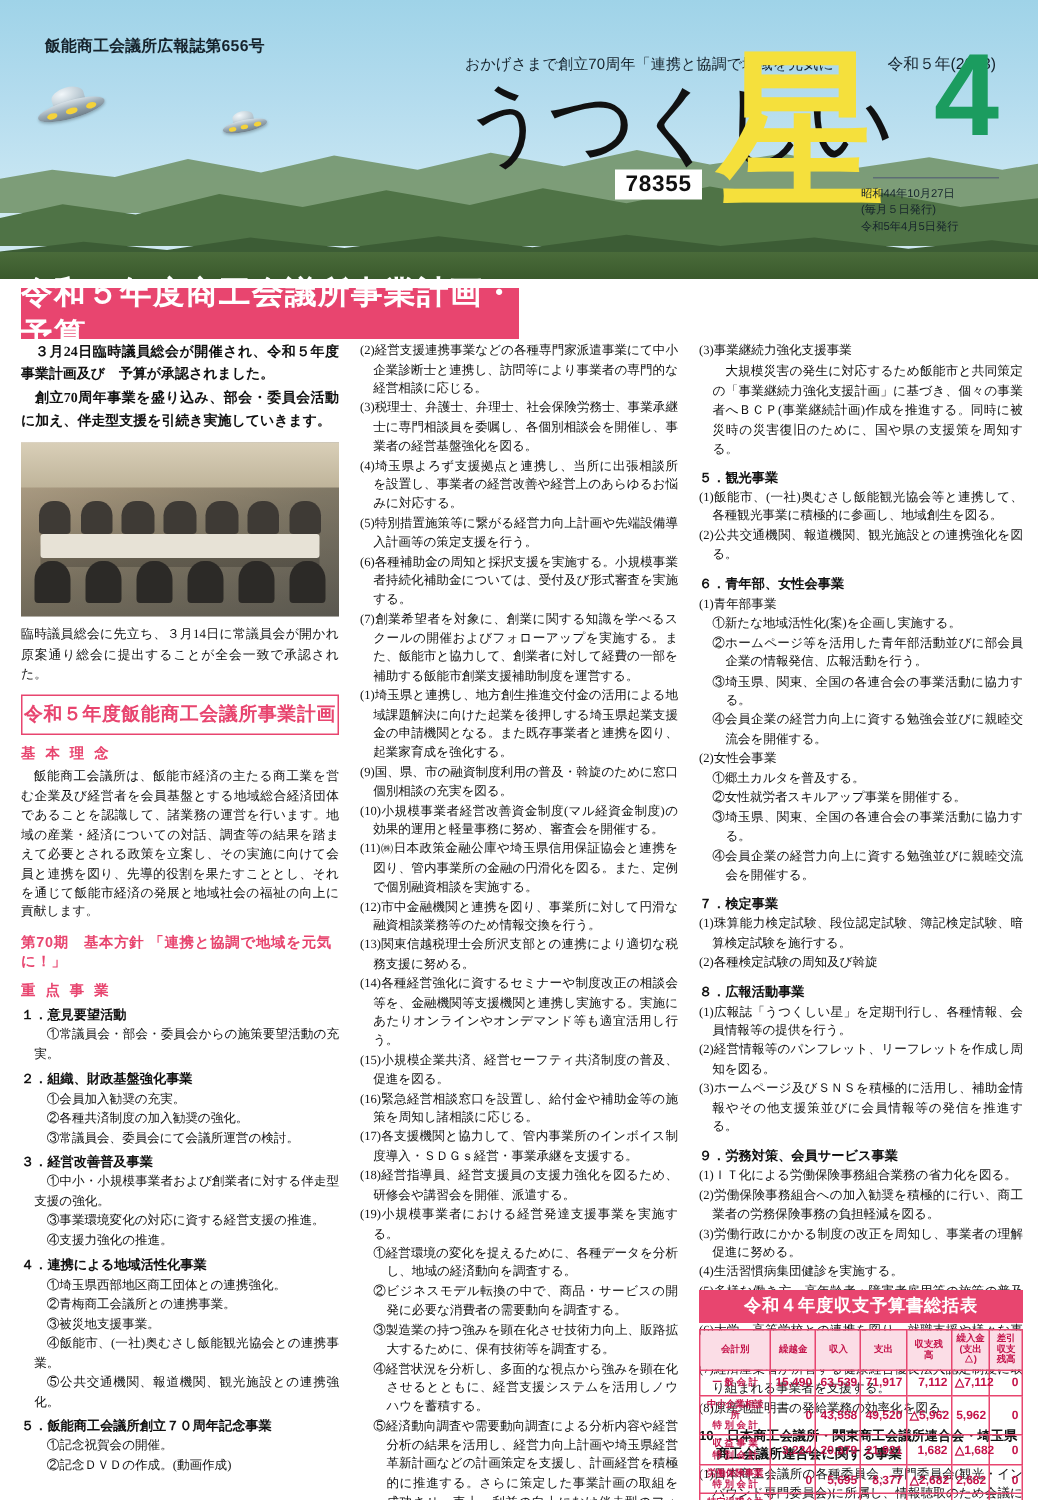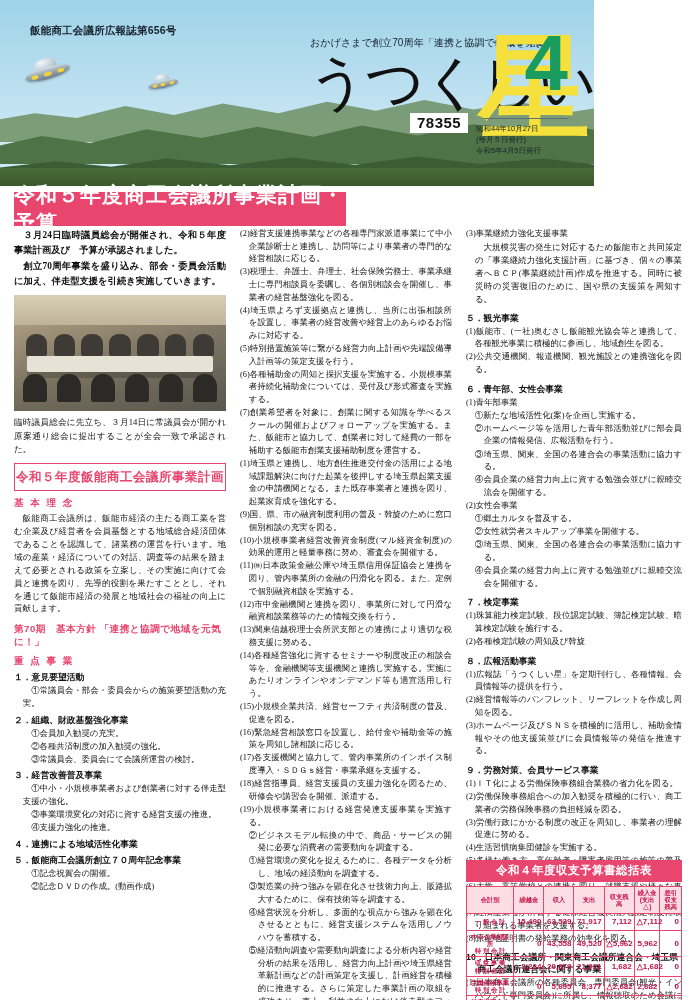--- a/index.html
+++ b/index.html
@@ -11,21 +11,21 @@
   }
   #page {
     position: relative;
     width: 696px; height: 1000px;
     background: #fff;
   }
 
   
   .masthead {
     position: relative;
-    width: 594px; height: 186px;
+    width: 692px; height: 186px;
     overflow: hidden;
     background: linear-gradient(#a9d8ea 0%, #bfe2ef 42%, #cfe9f2 58%, #cfe9f2 100%);
   }
   .sky {
     position: absolute; left:0; top:0; width: 696px; height: 120px;
     background: linear-gradient(#9fd3e8 0%, #b4dcee 55%, #c6e5f2 100%);
   }
   
   .ridge {
     position: absolute; left: 0; width: 696px;
@@ -389,20 +389,27 @@
           <li class="noind">②各種共済制度の加入勧奨の強化。</li>
           <li class="noind">③常議員会、委員会にて会議所運営の検討。</li>
         </ul>
         <div class="h-num">３．経営改善普及事業</div>
         <ul class="items">
           <li class="noind">①中小・小規模事業者および創業者に対する伴走型支援の強化。</li>
           <li class="noind">③事業環境変化の対応に資する経営支援の推進。</li>
           <li class="noind">④支援力強化の推進。</li>
         </ul>
         <div class="h-num">４．連携による地域活性化事業</div>
+        <ul class="items">
+          <li class="noind">①埼玉県西部地区商工団体との連携強化。</li>
+          <li class="noind">②青梅商工会議所との連携事業。</li>
+          <li class="noind">③被災地支援事業。</li>
+          <li class="noind">④飯能市、(一社)奥むさし飯能観光協会との連携事業。</li>
+          <li class="noind">⑤公共交通機関、報道機関、観光施設との連携強化。</li>
+        </ul>
         <div class="h-num">５．飯能商工会議所創立７０周年記念事業</div>
         <ul class="items">
           <li class="noind">①記念祝賀会の開催。</li>
           <li class="noind">②記念ＤＶＤの作成。(動画作成)</li>
 
         </ul>
       </div>
 
     </div>
 
@@ -422,22 +429,22 @@
         <li>(13)関東信越税理士会所沢支部との連携により適切な税務支援に努める。</li>
         <li>(14)各種経営強化に資するセミナーや制度改正の相談会等を、金融機関等支援機関と連携し実施する。実施にあたりオンラインやオンデマンド等も適宜活用し行う。</li>
         <li>(15)小規模企業共済、経営セーフティ共済制度の普及、促進を図る。</li>
         <li>(16)緊急経営相談窓口を設置し、給付金や補助金等の施策を周知し諸相談に応じる。</li>
         <li>(17)各支援機関と協力して、管内事業所のインボイス制度導入・ＳＤＧｓ経営・事業承継を支援する。</li>
         <li>(18)経営指導員、経営支援員の支援力強化を図るため、研修会や講習会を開催、派遣する。</li>
         <li>(19)小規模事業者における経営発達支援事業を実施する。</li>
         <li></li>
       </ul>
       <ul class="items">
+        <li class="ind2">①経営環境の変化を捉えるために、各種データを分析し、地域の経済動向を調査する。</li>
         <li class="ind2">②ビジネスモデル転換の中で、商品・サービスの開発に必要な消費者の需要動向を調査する。</li>
-        <li class="ind2">①経営環境の変化を捉えるために、各種データを分析し、地域の経済動向を調査する。</li>
         <li class="ind2">③製造業の持つ強みを顕在化させ技術力向上、販路拡大するために、保有技術等を調査する。</li>
         <li class="ind2">④経営状況を分析し、多面的な視点から強みを顕在化させるとともに、経営支援システムを活用しノウハウを蓄積する。</li>
         <li class="ind2">⑤経済動向調査や需要動向調査による分析内容や経営分析の結果を活用し、経営力向上計画や埼玉県経営革新計画などの計画策定を支援し、計画経営を積極的に推進する。さらに策定した事業計画の取組を成功させ、売上・利益の向上にむけ伴走型のフォローアップを実施する。また、承認事業者に対して経費の一部を補助する経営革新計画支援制度を運営する。</li>
 
       </ul>
 
     </div>
 
     <div class="col col-right">
       <ul class="items">

